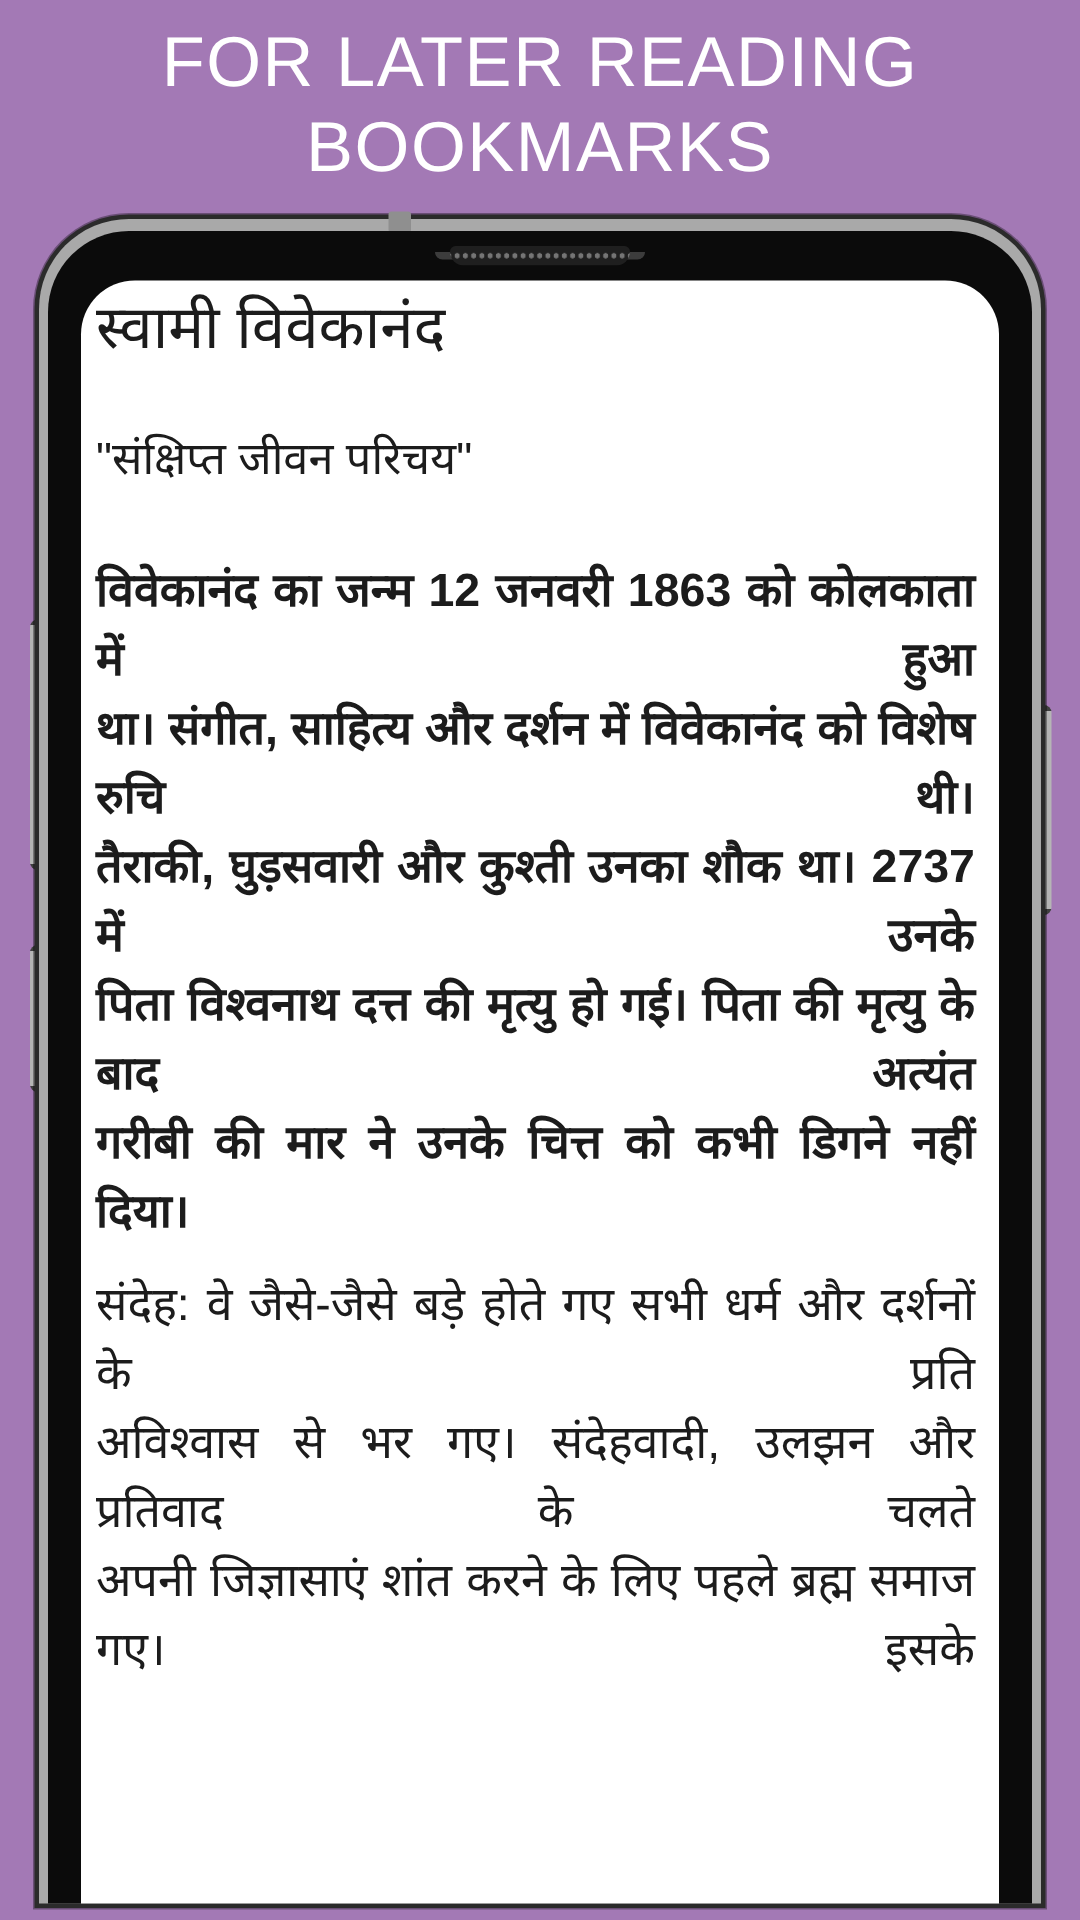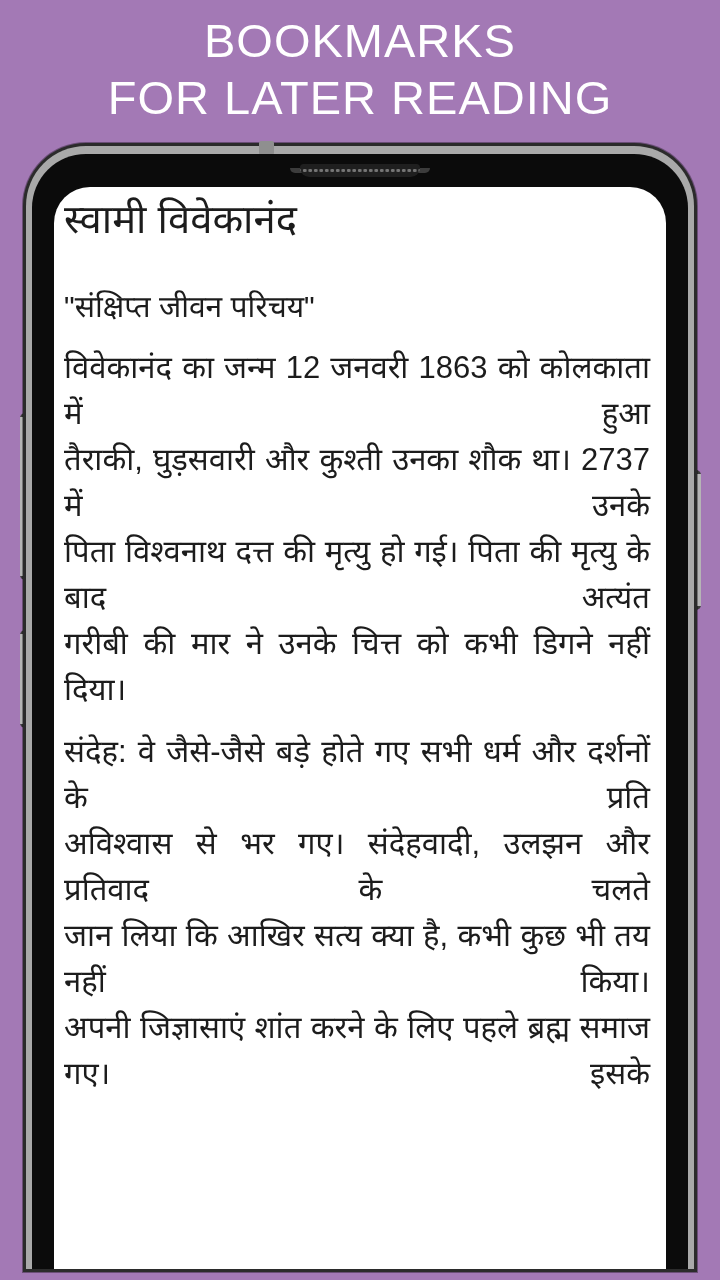--- a/index.html
+++ b/index.html
@@ -86,59 +86,59 @@
     font-weight:400;
   }
   .article-subtitle{
     margin-top:42px;
     font-size:30px;
     line-height:40px;
   }
   .para{line-height:46px;}
   .para .line{text-align:justify;}
   .para .line.jline{text-align-last:justify;}
-  #para1{margin-top:18px;}
+  #para1{margin-top:44px;font-weight:bold;}
   #para2{margin-top:16px;}
 </style>
 </head>
 <body>
 
 <div class="page">
 
   <div class="promo-header">
+    <div>FOR LATER READING</div>
     <div>BOOKMARKS</div>
-    <div>FOR LATER READING</div>
   </div>
 
   <div class="side-btn btn-left" id="vol-up"></div>
   <div class="side-btn btn-left" id="vol-down"></div>
   <div class="side-btn btn-right" id="power"></div>
 
   <div class="phone-frame">
     <div class="antenna-tab"></div>
     <div class="phone-body">
       <div class="speaker-grille"></div>
       <div class="screen">
         <div class="content">
 
           <h1 class="article-title">स्वामी विवेकानंद</h1>
 
           <div class="article-subtitle">"संक्षिप्त जीवन परिचय"</div>
 
           <div class="para" id="para1">
               <div class="line jline">विवेकानंद का जन्म 12 जनवरी 1863 को कोलकाता में हुआ</div>
+              <div class="line jline">था। संगीत, साहित्य और दर्शन में विवेकानंद को विशेष रुचि थी।</div>
               <div class="line jline">तैराकी, घुड़सवारी और कुश्ती उनका शौक था। 2737 में उनके</div>
               <div class="line jline">पिता विश्वनाथ दत्त की मृत्यु हो गई। पिता की मृत्यु के बाद अत्यंत</div>
               <div class="line">गरीबी की मार ने उनके चित्त को कभी डिगने नहीं दिया।</div>
             </div>
 
           <div class="para" id="para2">
               <div class="line jline">संदेह: वे जैसे-जैसे बड़े होते गए सभी धर्म और दर्शनों के प्रति</div>
               <div class="line jline">अविश्वास से भर गए। संदेहवादी, उलझन और प्रतिवाद के चलते</div>
-              <div class="line jline">जान लिया कि आखिर सत्य क्या है, कभी कुछ भी तय नहीं किया।</div>
               <div class="line jline">अपनी जिज्ञासाएं शांत करने के लिए पहले ब्रह्म समाज गए। इसके</div>
             </div>
 
         </div>
       </div>
     </div>
   </div>
 </div>
 
 </body></html>

